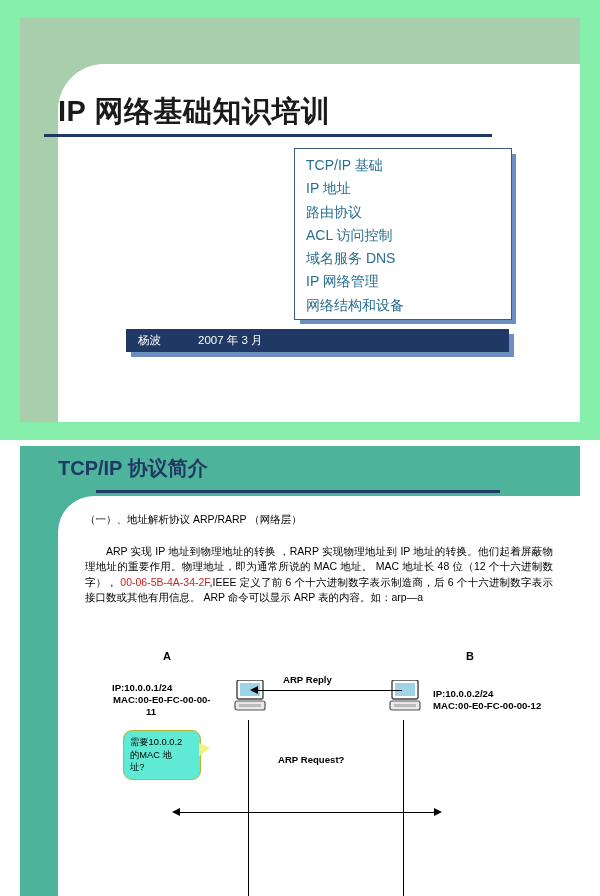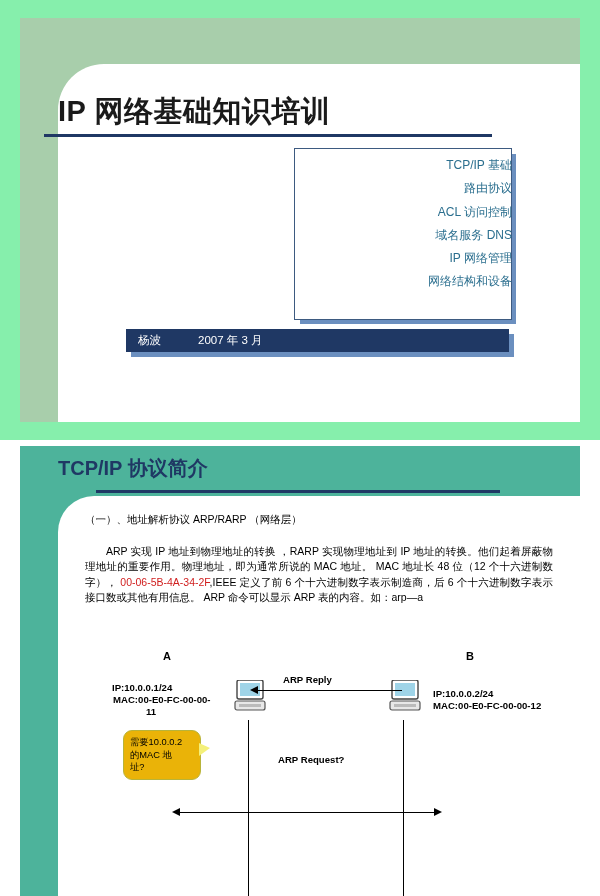--- a/index.html
+++ b/index.html
@@ -62,23 +62,22 @@
     left: 294px; top: 148px;
     width: 216px; height: 170px;
     background: #ffffff;
     border: 1px solid #3d5a80;
   }
   .s1-box-list {
     position: absolute;
     left: 306px; top: 154px;
     width: 206px;
     color: #2a6e8e;
-    font-size: 12px;
+    font-size: 14px;
     line-height: 23.3px;
-    text-align: right;
   }
   .s1-box-list div { white-space: nowrap; }
   .s1-footer-shadow {
     position: absolute;
     left: 131px; top: 334px;
     width: 383px; height: 23px;
     background: #6b8fbf;
   }
   .s1-footer {
     position: absolute;
@@ -174,21 +173,21 @@
     content: "";
     position: absolute;
     left: 26px; bottom: -11px;
     width: 0; height: 0;
     border-left: 6px solid transparent;
     border-right: 9px solid transparent;
     border-top: 12px solid #3aa776;
   }
   .bubble-yellow {
     position: absolute;
-    background: #eab308;
+    background: #5eead4;
     border: 1px solid #b8b43a;
     border-radius: 9px;
     color: #000;
     font-size: 9.3px;
     line-height: 12.5px;
     padding: 5px 6px;
     white-space: nowrap;
   }
   .bubble-yellow:after {
     content: "";
@@ -231,20 +230,21 @@
   <div class="s1-green"></div>
   <div class="s1-whitepanel"></div>
 
   <div class="s1-title">IP 网络基础知识培训</div>
   <div class="s1-title-underline"></div>
 
   <div class="s1-box-shadow"></div>
   <div class="s1-box"></div>
   <div class="s1-box-list">
     <div>TCP/IP 基础</div>
+    <div>IP 地址</div>
     <div>路由协议</div>
     <div>ACL 访问控制</div>
     <div>域名服务 DNS</div>
     <div>IP 网络管理</div>
     <div>网络结构和设备</div>
   </div>
 
   <div class="s1-footer-shadow"></div>
   <div class="s1-footer">
     <span class="name">杨波</span>

